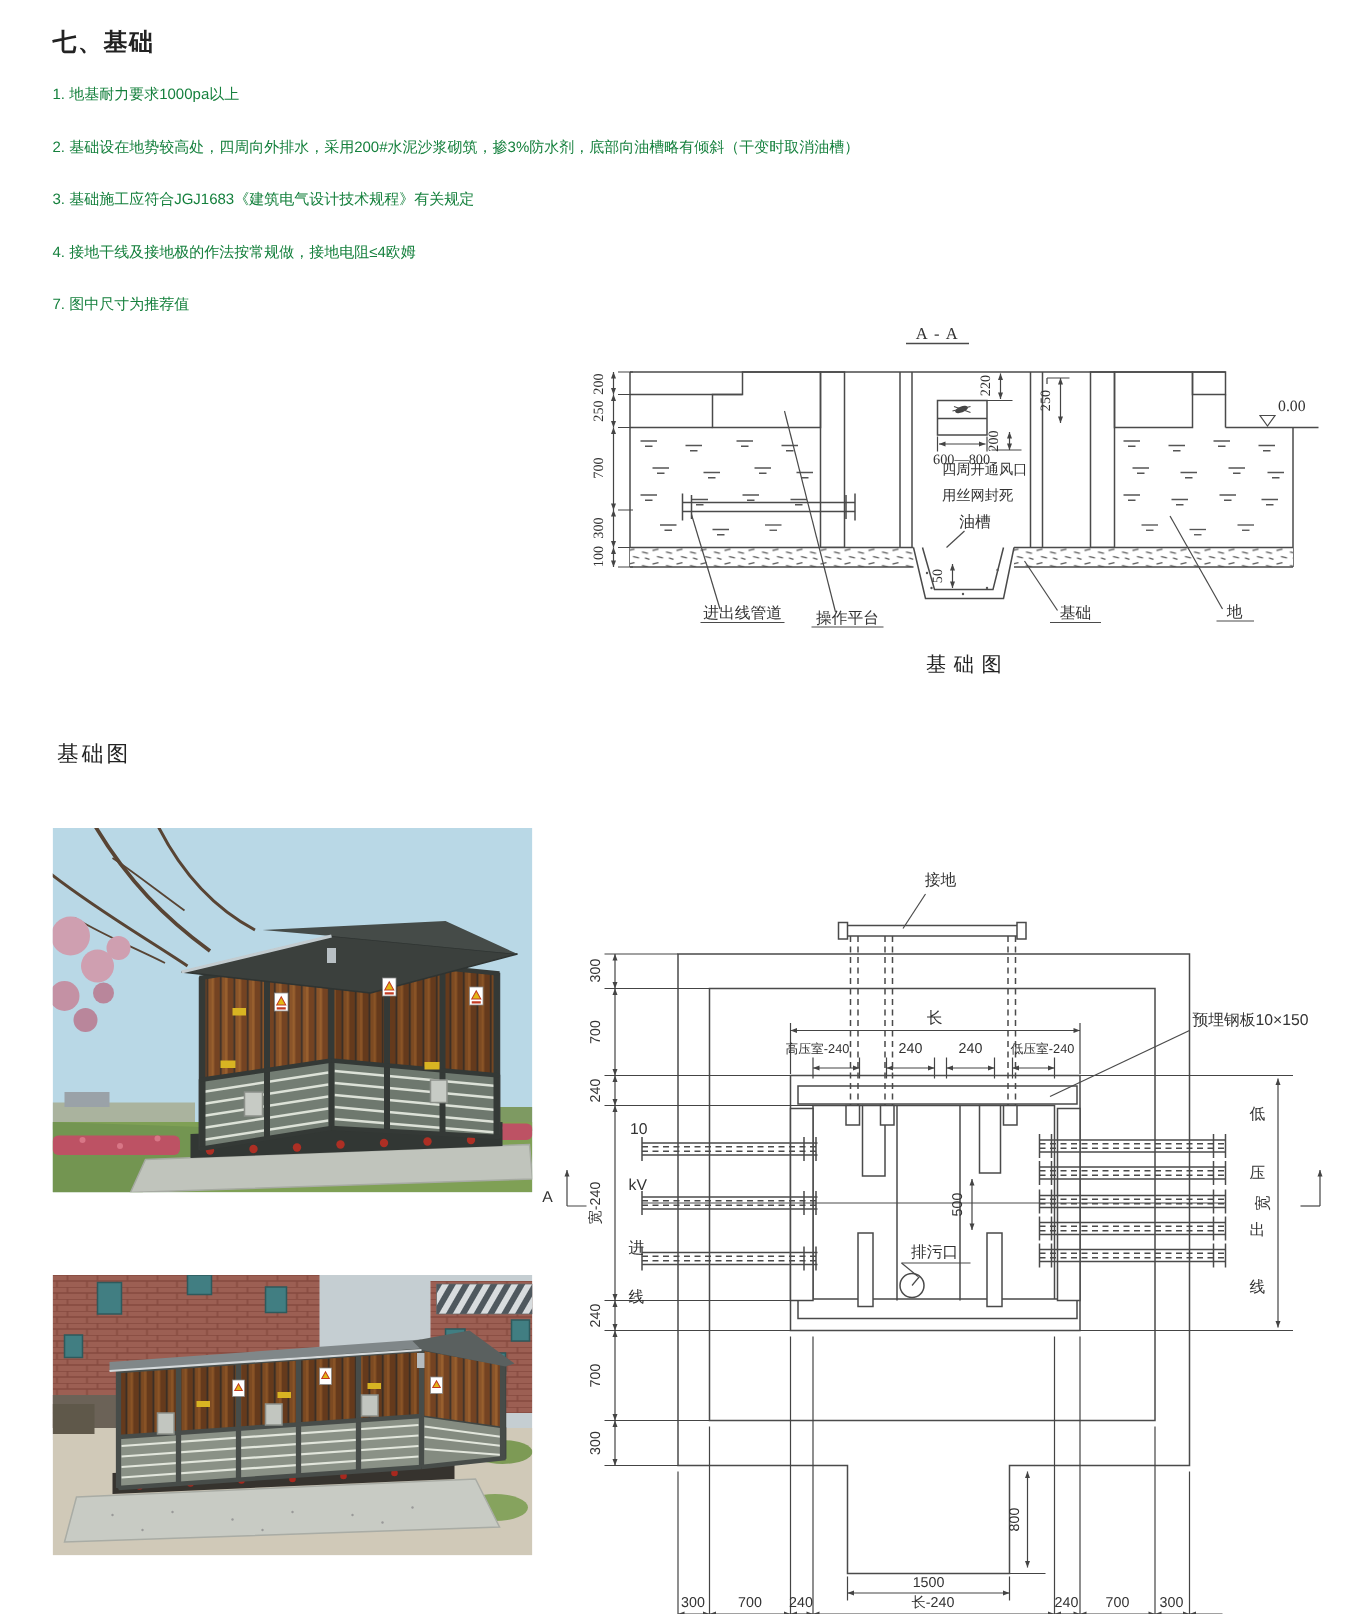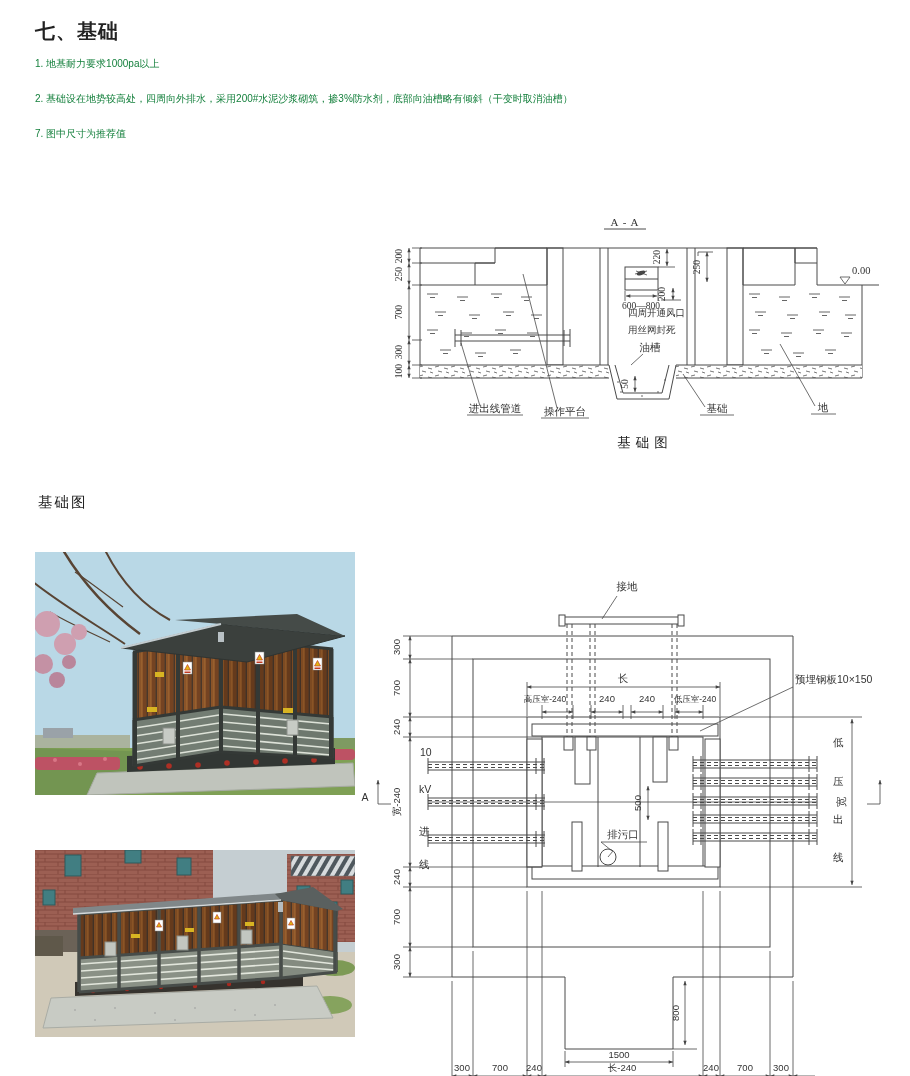--- a/index.html
+++ b/index.html
@@ -1,18 +1,18 @@
 <!DOCTYPE html>
 <html><head>
 <meta charset="utf-8">
 <style>
   html,body{margin:0;padding:0;background:#fff;}
   .page{position:relative;width:910px;height:1076px;background:#fff;overflow:hidden;
         font-family:"Liberation Sans","DejaVu Sans",sans-serif;color:#333;}
-  .title{position:absolute;left:35px;top:18px;margin:0;font-size:20px;font-weight:bold;color:#222;letter-spacing:1px;}
+  .title{position:absolute;left:35px;top:18px;margin:0;font-size:16px;font-weight:bold;color:#222;letter-spacing:1px;}
   .items{position:absolute;left:35px;top:57px;width:860px;}
   .item{margin:0 0 21px 0;font-size:10px;line-height:14px;color:#15803d;white-space:nowrap;}
   .seclabel{position:absolute;left:38px;top:493px;font-size:14.5px;color:#222;letter-spacing:2px;}
   .aa-wrap{position:absolute;left:395px;top:212px;width:515px;height:250px;font-family:Liberation Serif, serif;}
   .photo{position:absolute;overflow:hidden;}
   .photo1{left:35px;top:552px;width:320px;height:243px;}
   .photo2{left:35px;top:850px;width:320px;height:187px;}
   .plan-wrap{position:absolute;left:355px;top:574px;width:555px;height:531px;}
   svg{display:block;}
   .ln{stroke:#4a4a4a;stroke-width:1;fill:none;}
@@ -28,20 +28,22 @@
 </style>
 </head>
 <body>
 
 <div class="page">
 
   <h1 class="title">七、基础</h1>
   <div class="items">
     <p class="item">1. 地基耐力要求1000pa以上</p>
     <p class="item">2. 基础设在地势较高处，四周向外排水，采用200#水泥沙浆砌筑，掺3%防水剂，底部向油槽略有倾斜（干变时取消油槽）</p>
+    <p class="item">3. 基础施工应符合JGJ1683《建筑电气设计技术规程》有关规定</p>
+    <p class="item">4. 接地干线及接地极的作法按常规做，接地电阻≤4欧姆</p>
     <p class="item">7. 图中尺寸为推荐值</p>
   </div>
 
   <div class="aa-wrap">
   <svg width="515" height="250" viewBox="0 0 515 250">
     <defs>
       <marker id="aaM" viewBox="0 0 10 10" refX="9.5" refY="5" markerWidth="6" markerHeight="6" orient="auto-start-reverse">
         <path d="M0.5,1.5 L9.5,5 L0.5,8.5 Z" fill="#444"></path>
       </marker>
       <pattern id="aaHat" width="6" height="6" patternUnits="userSpaceOnUse" patternTransform="rotate(45)">

